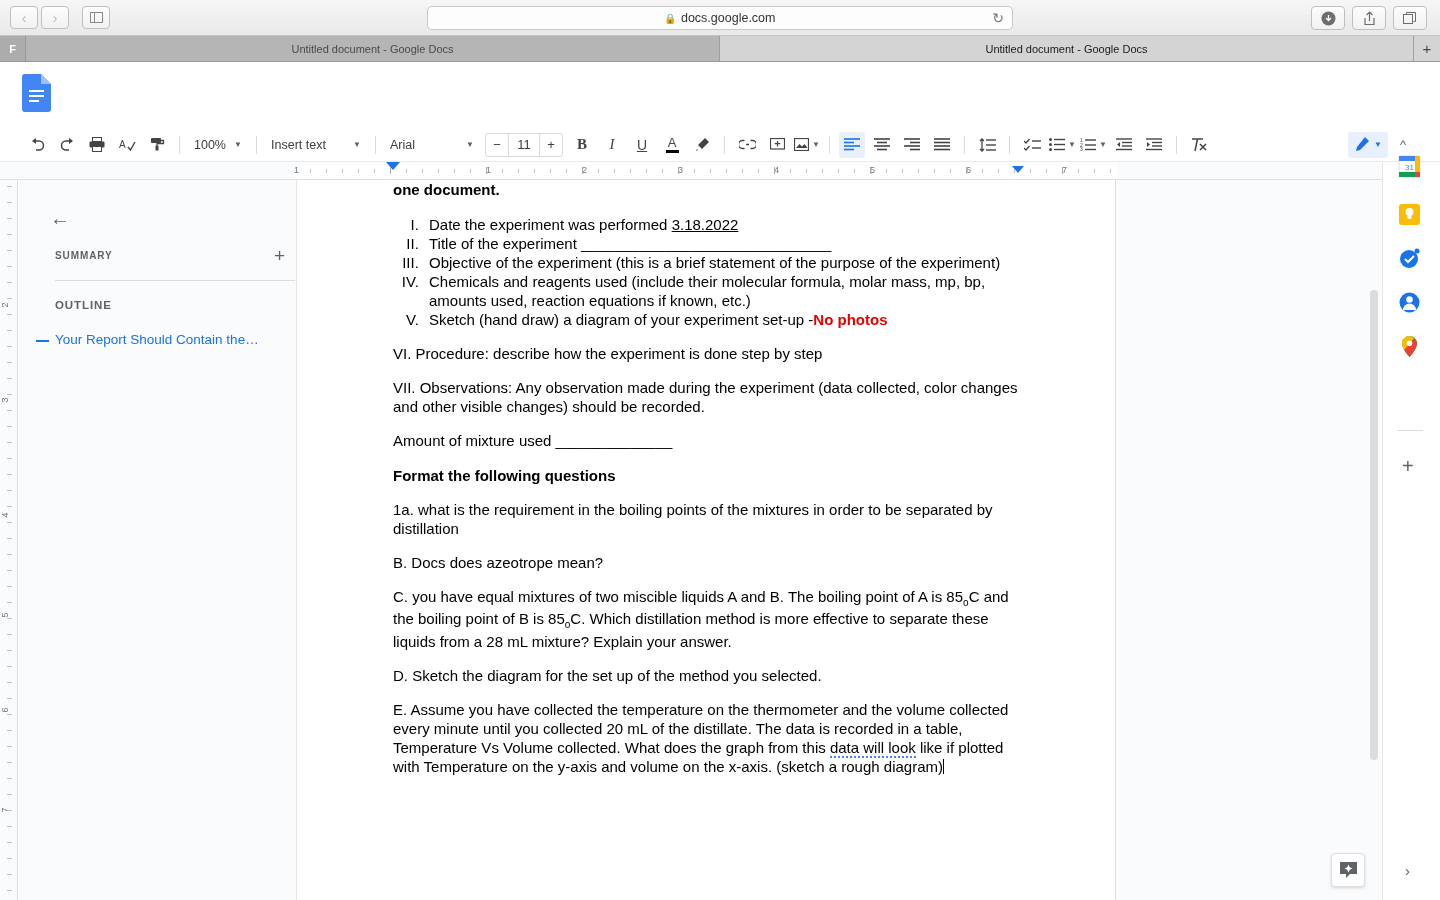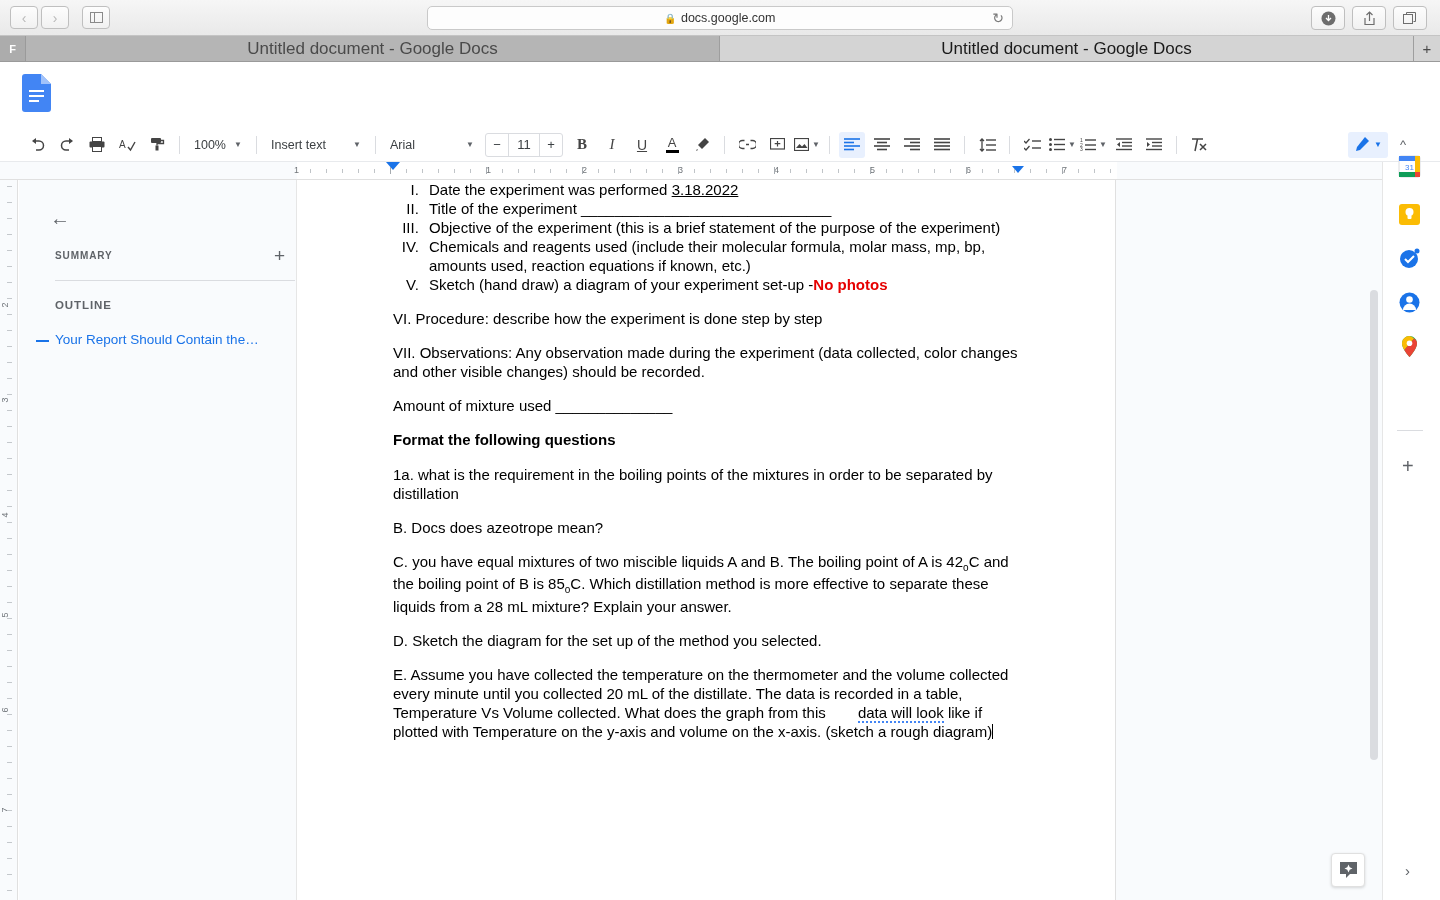--- a/index.html
+++ b/index.html
@@ -48,21 +48,21 @@
     border-bottom: 1px solid #9a9a9a;
   }
   #fav-btn {
     width: 26px; background: #acacac; color: #fff;
     display: flex; align-items: center; justify-content: center;
     font-size: 11px; font-weight: bold;
     border-right: 1px solid #9a9a9a;
   }
   .tab {
     flex: 1; display: flex; align-items: center; justify-content: center;
-    font-size: 17px; color: #4a4a4a; background: #b5b5b5;
+    font-size: 11px; color: #4a4a4a; background: #b5b5b5;
     border-right: 1px solid #9e9e9e; overflow: hidden; white-space: nowrap; text-align: right;
   }
   .tab.active { background: #d4d4d4; color: #1a1a1a; }
   #new-tab-btn {
     width: 26px; display: flex; align-items: center; justify-content: center;
     color: #4a4a4a; font-size: 15px; background: #d4d4d4;
   }
 
   
   #docs-header {
@@ -237,21 +237,21 @@
   .p { margin-bottom: 15px; }
   #intro-bold { font-weight: bold; margin-bottom: 16px; }
   ol.roman {
     list-style: upper-roman; margin: 0 0 15px 30px; padding: 0;
   }
   ol.roman li { margin-bottom: 0px; padding-left: 6px; }
   .blank-line { text-decoration: underline; }
   .red { color: #e60000; font-weight: bold; }
   .bold { font-weight: bold; }
   .sub { vertical-align: sub; font-size: 10px; }
-  .spell { border-bottom: 2px dotted #4285f4; margin-left: 28px; }
+  .spell { border-bottom: 2px dotted #4285f4; }
   #caret-mark {
     display: inline-block; width: 1px; height: 15px; background: #000;
     vertical-align: -2px;
   }
 
   
   #doc-scrollbar {
     position: absolute; right: 4px; top: 110px; width: 8px; height: 470px;
     background: #dadce0; border-radius: 4px;
   }
@@ -728,20 +728,21 @@
   <div id="summary-add">+</div>
   <div id="summary-divider"></div>
   <div id="outline-label">OUTLINE</div>
   <div id="outline-dash"></div>
   <div id="outline-entry">Your Report Should Contain the…</div>
 </div>
 
 <div id="doc-area">
   <div id="page">
     <div id="doc-body">
+      <div id="intro-bold">one document.</div>
 
       <ol class="roman">
         <li>
           <span>Date the experiment was performed </span><span class="blank-line">3.18.2022</span>
         </li>
         <li>
           <span>Title of the experiment </span><span>______________________________</span>
         </li>
         <li>Objective of the experiment (this is a brief statement of the purpose of the experiment)</li>
         <li>Chemicals and reagents used (include their molecular formula, molar mass, mp, bp, amounts used, reaction equations if known, etc.)</li>
@@ -752,21 +753,21 @@
 
       <div class="p">VI. Procedure: describe how the experiment is done step by step</div>
       <div class="p">VII. Observations: Any observation made during the experiment (data collected, color changes and other visible changes) should be recorded.</div>
       <div class="p">
         <span>Amount of mixture used </span><span>______________</span>
       </div>
       <div class="p bold">Format the following questions</div>
       <div class="p">1a. what is the requirement in the boiling points of the mixtures in order to be separated by distillation</div>
       <div class="p">B. Docs does azeotrope mean?</div>
       <div class="p">
-        <span>C. you have equal mixtures of two miscible liquids A and B. The boiling point of A is 42</span><span class="sub">o</span><span>C and the boiling point of B is 85</span><span class="sub">o</span><span>C. Which distillation method is more effective to separate these liquids from a 28 mL mixture? Explain your answer.</span>
+        <span>C. you have equal mixtures of two miscible liquids A and B. The boiling point of A is 85</span><span class="sub">o</span><span>C and the boiling point of B is 85</span><span class="sub">o</span><span>C. Which distillation method is more effective to separate these liquids from a 28 mL mixture? Explain your answer.</span>
       </div>
       <div class="p">D.  Sketch the diagram for the set up of the method you selected.</div>
       <div class="p">
         <span>E.  Assume you have collected the temperature on the thermometer and the volume collected every minute until you collected 20 mL of the distillate. The data is recorded in a table, Temperature Vs Volume collected. What does the graph from this </span><span class="spell">data will look</span><span> like if plotted with Temperature on the y-axis and volume on the x-axis. (sketch a rough diagram)</span><span id="caret-mark"></span>
       </div>
     </div>
     <div id="explore-btn">
       <svg width="19" height="19" viewBox="0 0 19 19">
         <path d="M1 1h17v12h-7l-4 4v-4H1z" fill="#5f6368"></path>
         <path d="M9.5 3.5l1.2 2.8 2.8 1.2-2.8 1.2-1.2 2.8-1.2-2.8L5.5 7.5l2.8-1.2z" fill="#fff"></path>

